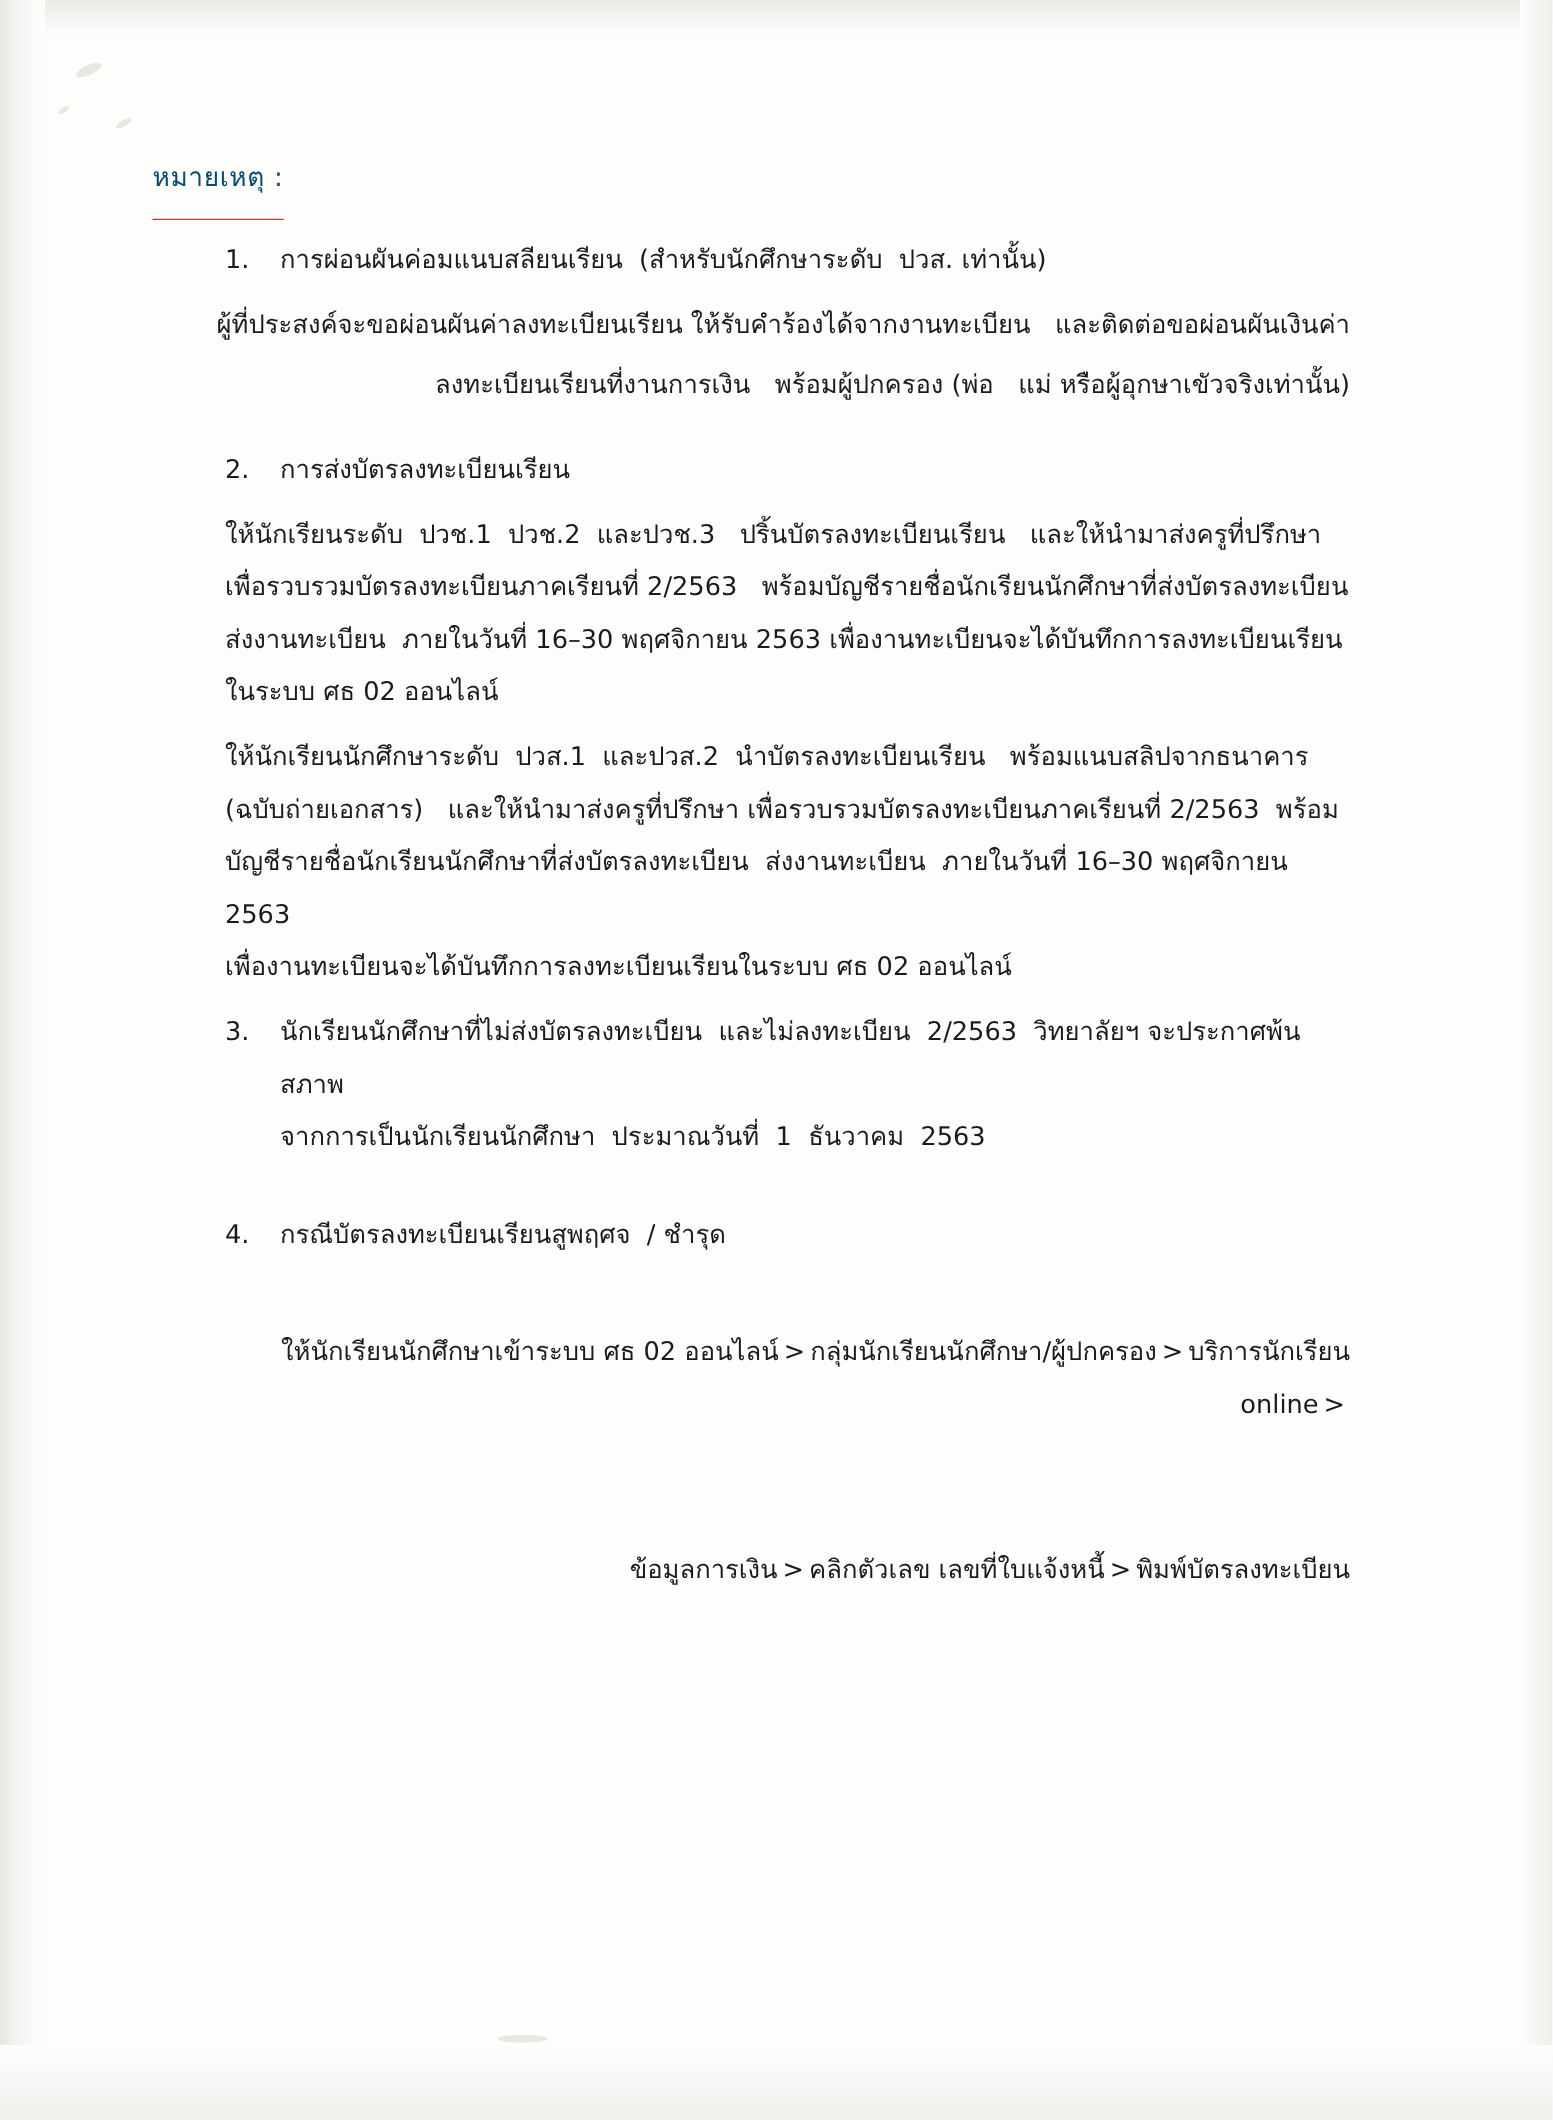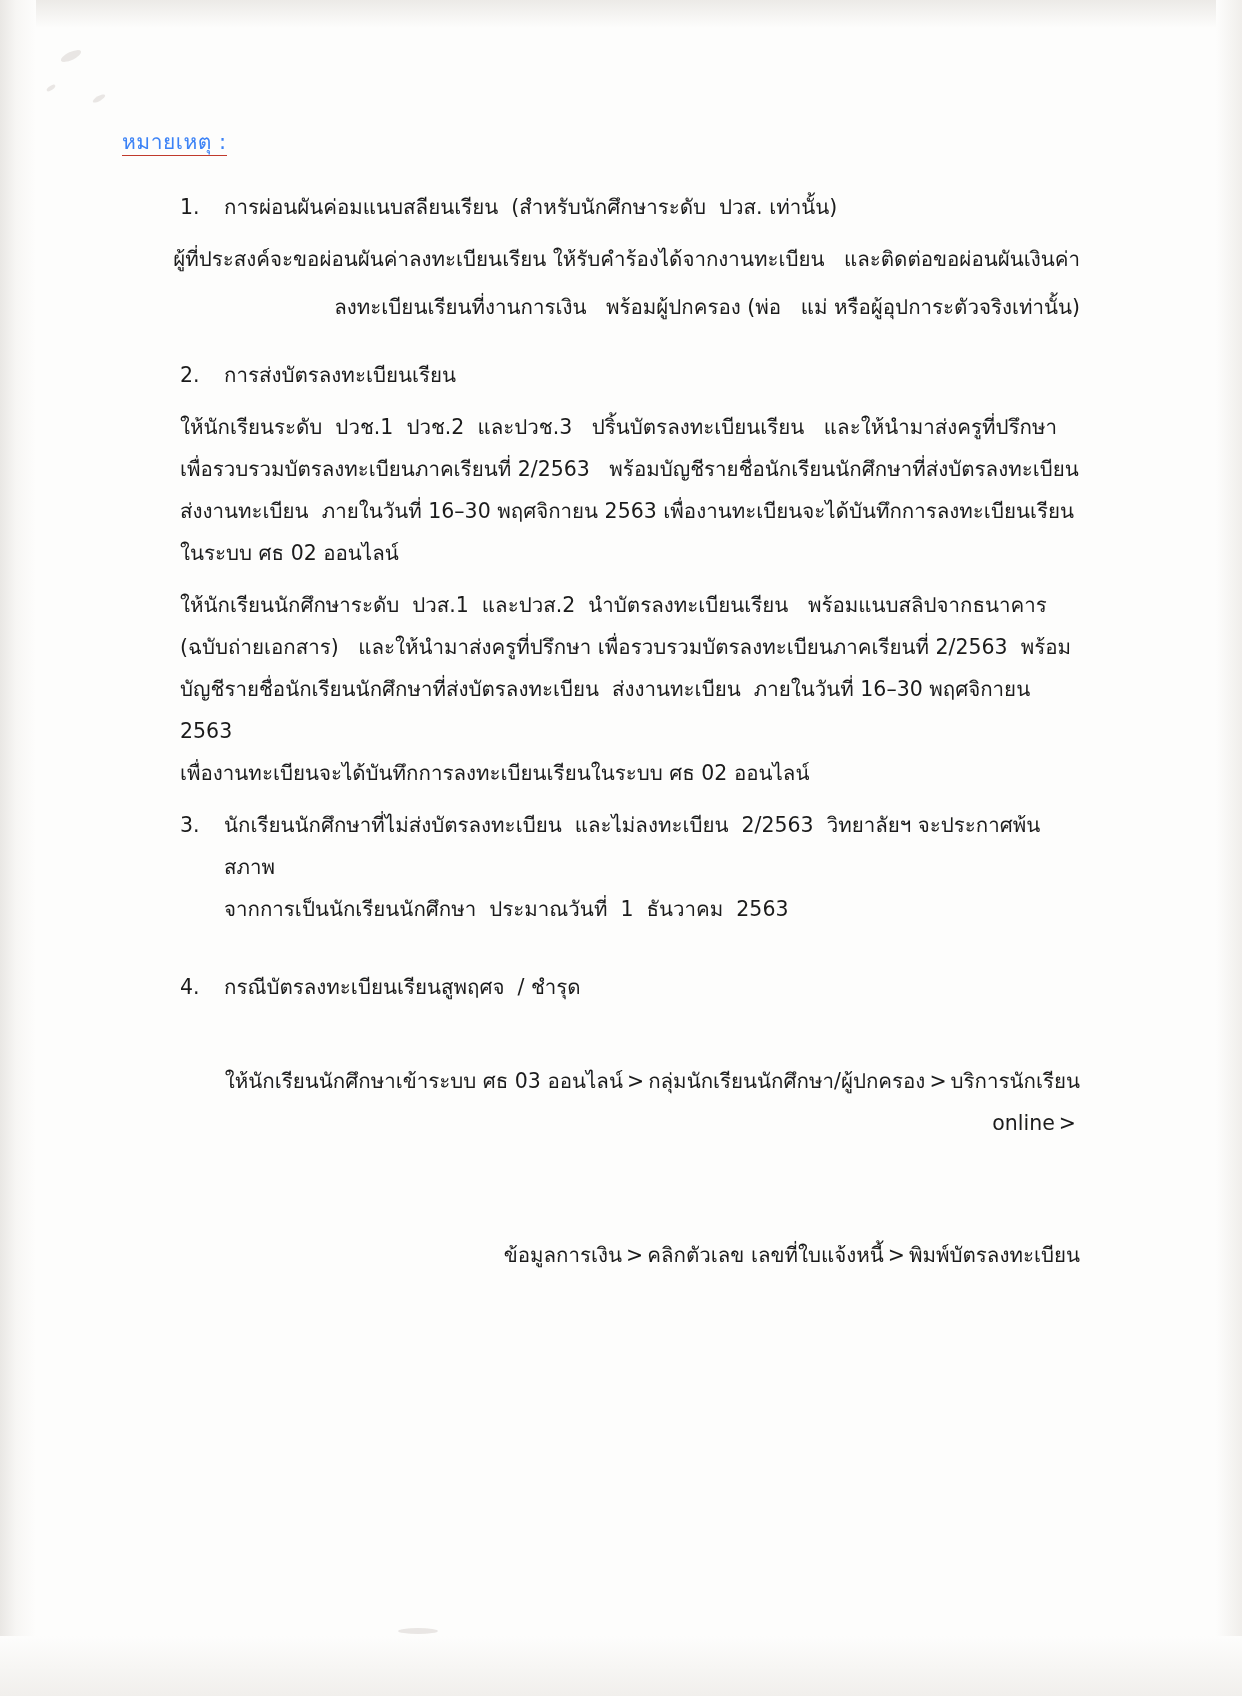--- a/index.html
+++ b/index.html
@@ -66,24 +66,24 @@
     width: 1242px;
     height: 1696px;
   }
 
   
   .note-heading {
     position: absolute;
     left: 122px;
     top: 130px;
     font-size: 21px;
-    color: #3b82f6;
+    color: #0c4a6e;
     letter-spacing: .5px;
     border-bottom: 1.5px solid #c0392b;
-    padding-bottom: 0;
+    padding-bottom: 20px;
     display: inline-block;
     line-height: 1.2;
   }
 
   .body-block {
     position: absolute;
     left: 180px;
     top: 186px;
     width: 900px;
     color: #1b1b1b;
@@ -148,21 +148,21 @@
 
     <div class="note-heading">หมายเหตุ  :</div>
 
     <div class="body-block">
 
       <div class="item">
         <span class="num">1.</span>
         <span class="txt">การผ่อนผันค่อมแนบสลียนเรียน  (สำหรับนักศึกษาระดับ  ปวส. เท่านั้น)</span>
       </div>
       <div class="para flow tight">ผู้ที่ประสงค์จะขอผ่อนผันค่าลงทะเบียนเรียน ให้รับคำร้องได้จากงานทะเบียน   และติดต่อขอผ่อนผันเงินค่า</div>
-      <div class="para flow">ลงทะเบียนเรียนที่งานการเงิน   พร้อมผู้ปกครอง (พ่อ   แม่ หรือผู้อุปการะตัวจริงเท่านั้น)</div>
+      <div class="para flow">ลงทะเบียนเรียนที่งานการเงิน   พร้อมผู้ปกครอง (พ่อ   แม่ หรือผู้อุกษาเขัวจริงเท่านั้น)</div>
 
       <div class="item">
         <span class="num">2.</span>
         <span class="txt">การส่งบัตรลงทะเบียนเรียน</span>
       </div>
 
       <div class="item item-sub">
         <span class="txt">ให้นักเรียนระดับ  ปวช.1  ปวช.2  และปวช.3   ปริ้นบัตรลงทะเบียนเรียน   และให้นำมาส่งครูที่ปรึกษา
 เพื่อรวบรวมบัตรลงทะเบียนภาคเรียนที่ 2/2563   พร้อมบัญชีรายชื่อนักเรียนนักศึกษาที่ส่งบัตรลงทะเบียน
 ส่งงานทะเบียน  ภายในวันที่ 16–30 พฤศจิกายน 2563 เพื่องานทะเบียนจะได้บันทึกการลงทะเบียนเรียน
@@ -183,21 +183,21 @@
       </div>
 
       <div class="gap-md"></div>
 
       <div class="item">
         <span class="num">4.</span>
         <span class="txt">กรณีบัตรลงทะเบียนเรียนสูพฤศจ  / ชำรุด</span>
       </div>
 
       <div class="para flow tight">
-        <span>ให้นักเรียนนักศึกษาเข้าระบบ ศธ 03 ออนไลน์</span><span class="arrow">&gt;</span><span>กลุ่มนักเรียนนักศึกษา/ผู้ปกครอง</span><span class="arrow">&gt;</span><span>บริการนักเรียน  online</span><span class="arrow">&gt;</span>
+        <span>ให้นักเรียนนักศึกษาเข้าระบบ ศธ 02 ออนไลน์</span><span class="arrow">&gt;</span><span>กลุ่มนักเรียนนักศึกษา/ผู้ปกครอง</span><span class="arrow">&gt;</span><span>บริการนักเรียน  online</span><span class="arrow">&gt;</span>
       </div>
       <div class="para flow">
         <span>ข้อมูลการเงิน</span><span class="arrow">&gt;</span><span>คลิกตัวเลข เลขที่ใบแจ้งหนี้</span><span class="arrow">&gt;</span><span>พิมพ์บัตรลงทะเบียน</span>
       </div>
 
     </div>
   </div>
 </div>
 
 </body></html>

